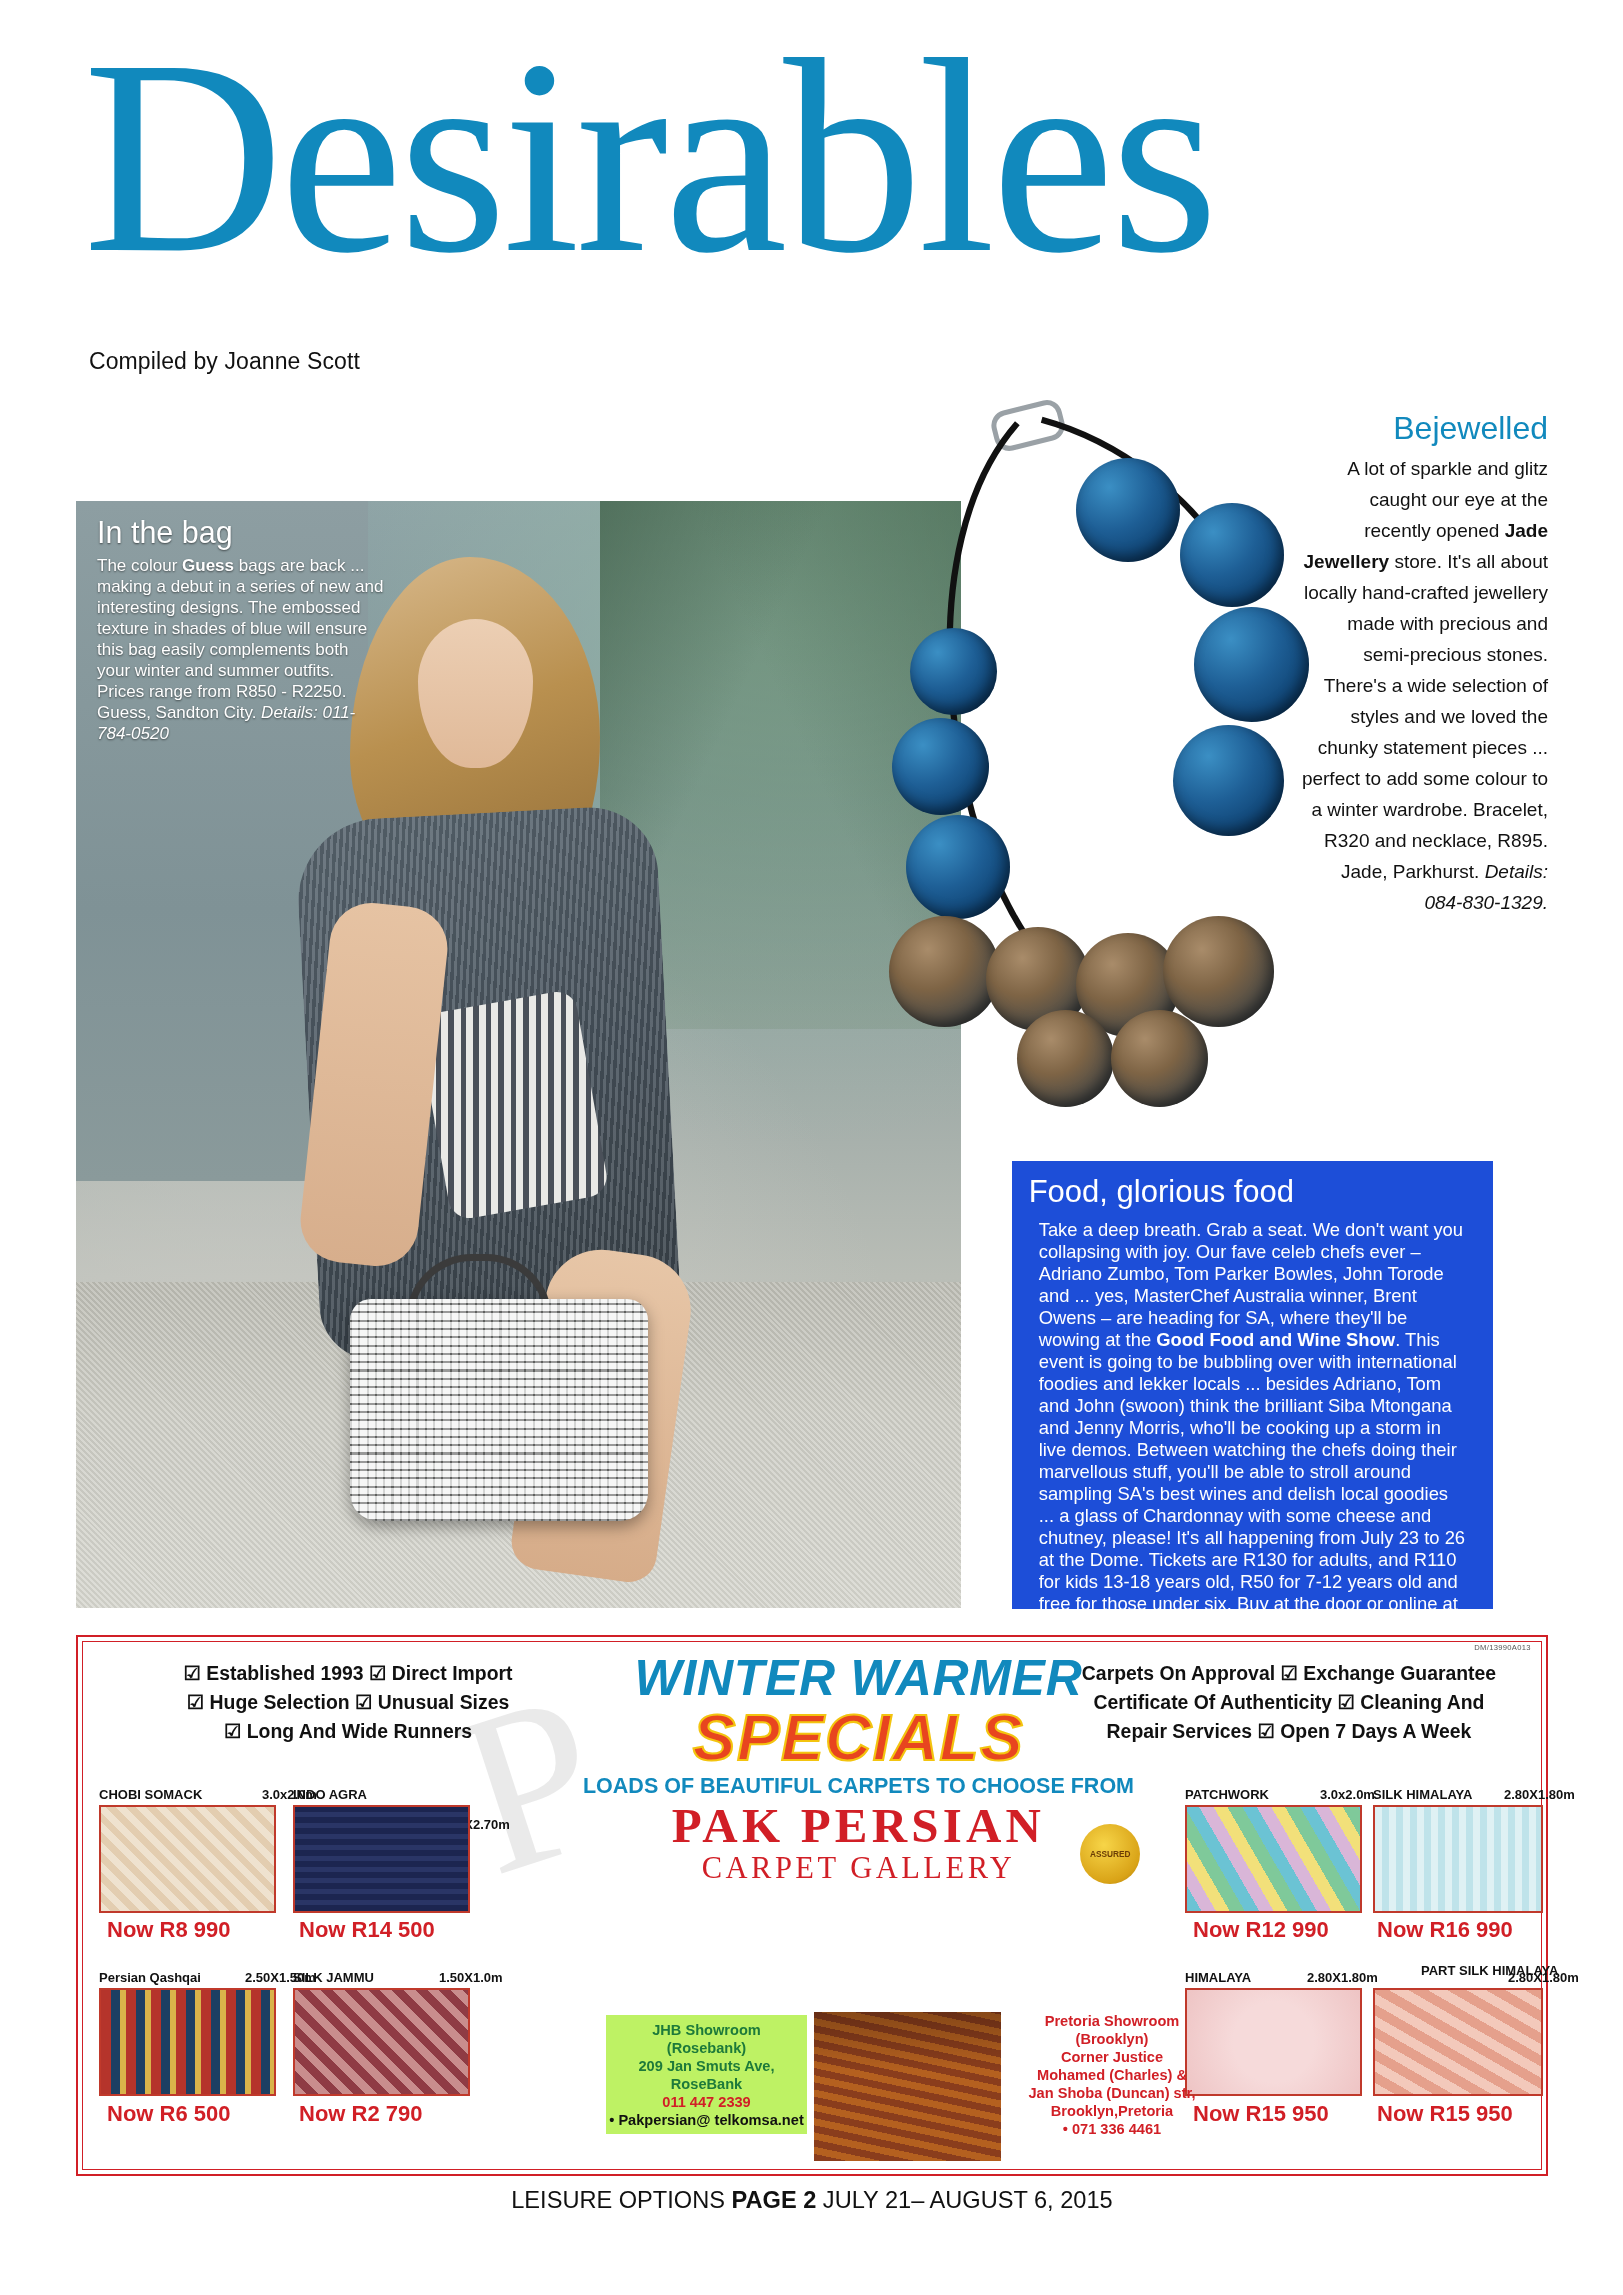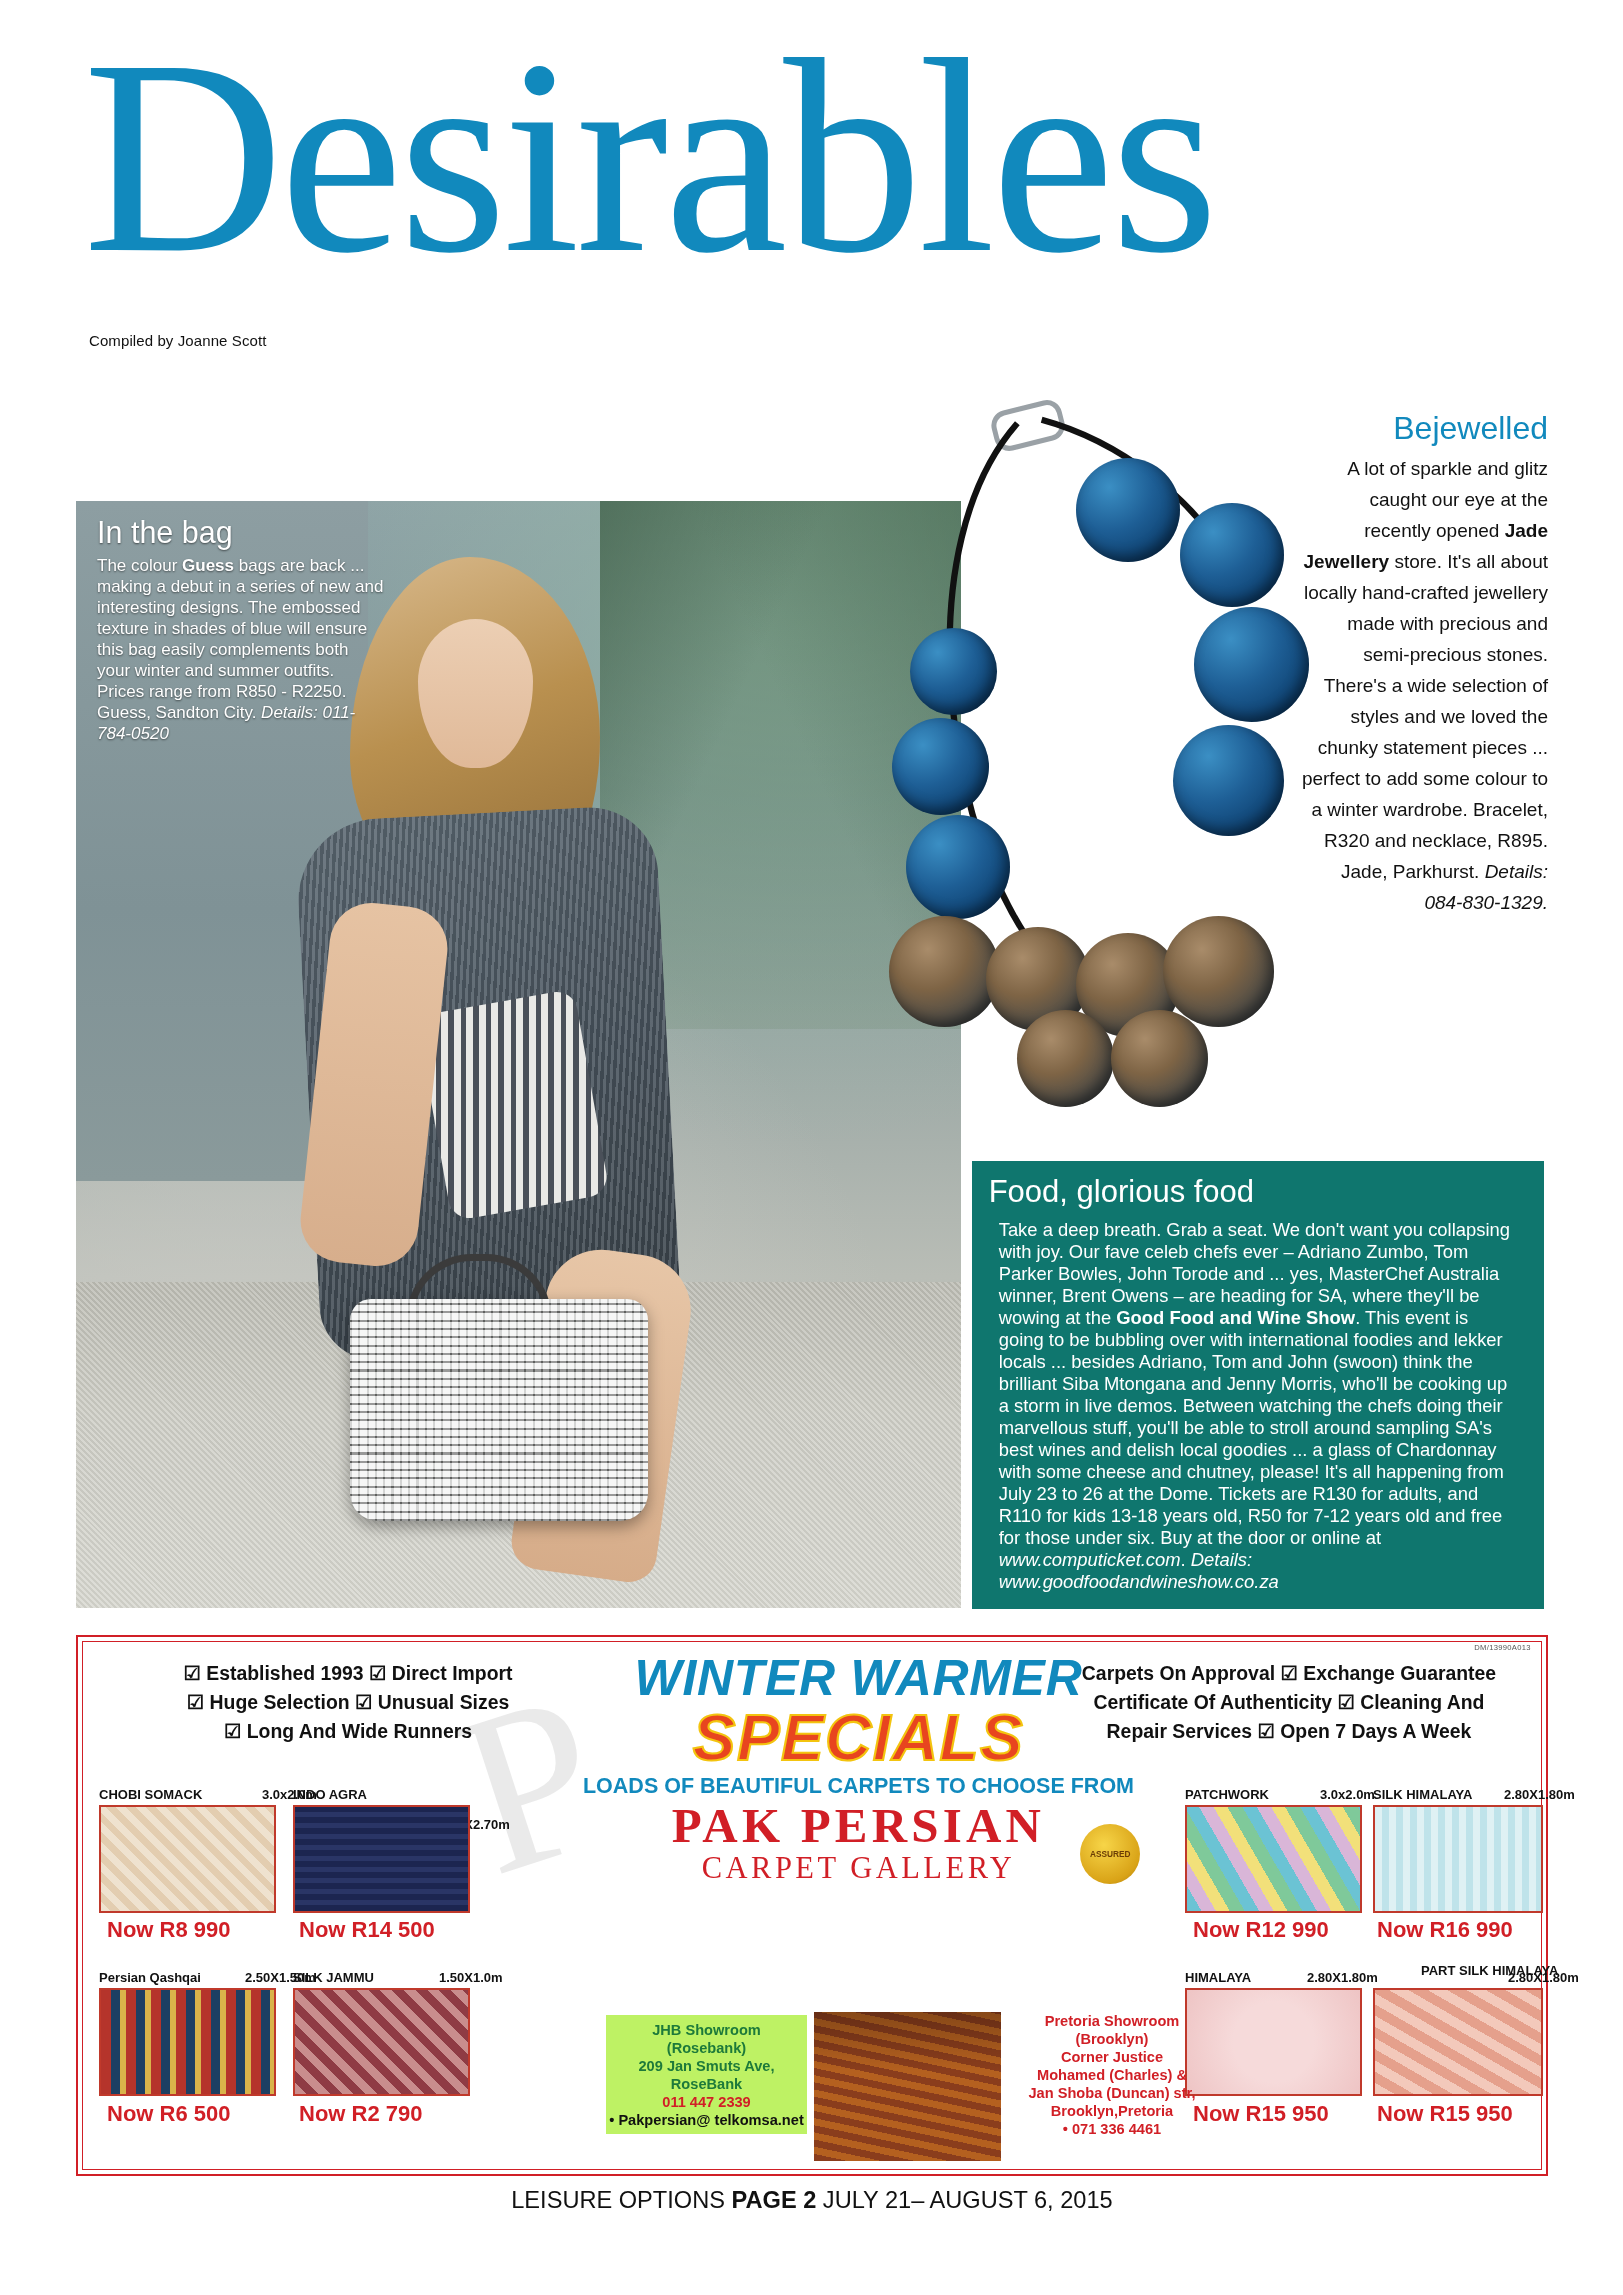--- a/index.html
+++ b/index.html
@@ -36,22 +36,22 @@
     font-size: 278px;
     line-height: 250px;
     color: #1189bd;
     letter-spacing: -4.2px;
     font-weight: 400;
     white-space: nowrap;
   }
   .compiled-by {
     position: absolute;
     left: 89px;
-    top: 332px;
-    font-size: 15px;
+    top: 348px;
+    font-size: 23px;
     color: #111;
     letter-spacing: 0.1px;
   }
 
   .verdict {
     position: absolute;
     left: 76px;
     top: 401px;
     width: 819px;
     font-size: 32px;
@@ -247,25 +247,25 @@
     left: 124px; top: 5.6px;
     width: 62px; height: 30.5px;
     border: 5.6px solid #9aa1a6;
     border-radius: 15.3px;
     transform: rotate(-14deg);
   }
 
   
   .food {
     position: absolute;
-    left: 972px;
+    left: 1012px;
     top: 1161px;
-    width: 572px;
+    width: 481px;
     height: 448px;
-    background: #0f766e;
+    background: #1d4ed8;
     color: #ffffff;
     box-sizing: border-box;
     padding: 12.5px 16.7px 7px 16.7px;
   }
   .food h2 {
     margin: 0 0 5.6px 0;
     font-weight: 400;
     font-size: 31px;
     line-height: 35px;
   }

